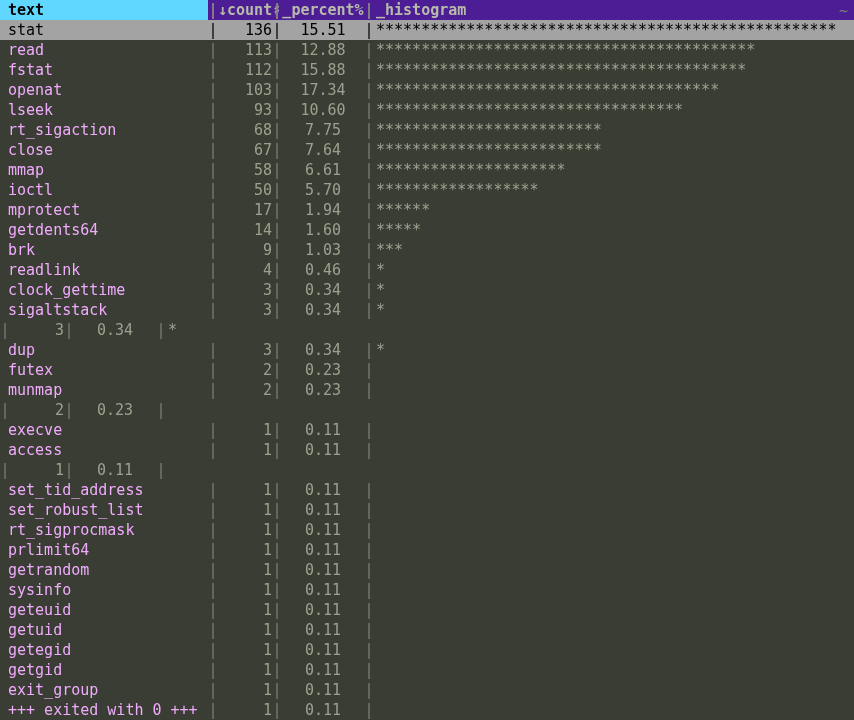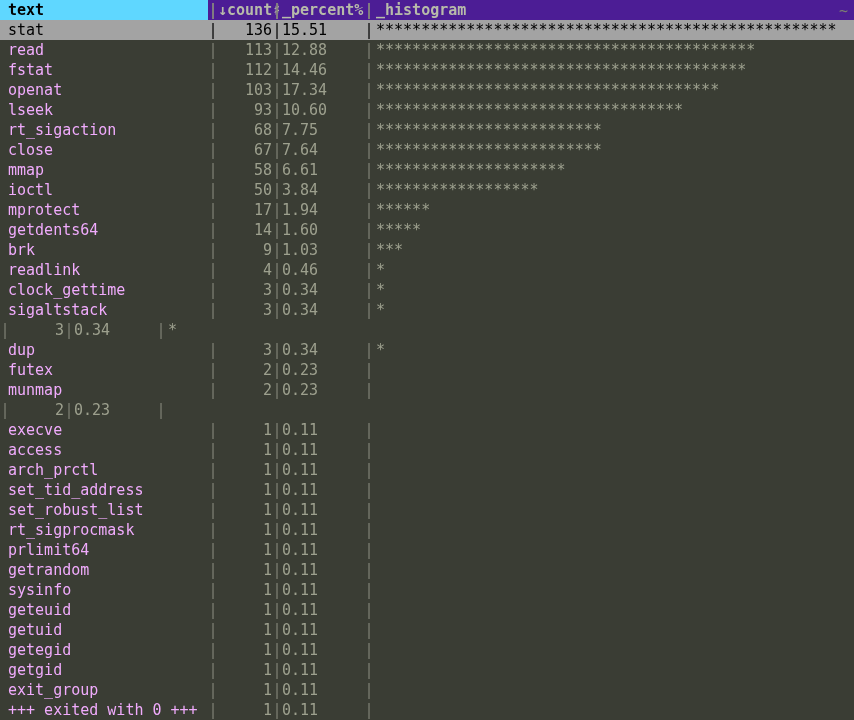--- a/index.html
+++ b/index.html
@@ -6,21 +6,21 @@
   .table{width:854px}
   .row{display:flex;height:20px;white-space:pre}
   .hdr{background:#4c1d95;color:#b8bbaa;font-weight:bold}
   .hdr .c-text{background:#5fd7ff;color:#000}
   .c-text{width:208px;padding-left:8px;box-sizing:border-box;overflow:hidden}
   .body .c-text{color:#f0abfc}
   .sep{width:10px;text-align:center;color:#7c7e72}
   .hdr .sep{color:#8a8d7e}
   .c-count{width:54px;text-align:right;color:#9da08e}
   .hdr .c-count{color:#b8bbaa}
-  .c-pct{width:82px;text-align:left;color:#9da08e}
+  .c-pct{width:82px;text-align:center;color:#9da08e}
   .hdr .c-pct{color:#b8bbaa}
   .c-hist{flex:1;padding-left:2px;color:#9da08e;overflow:hidden}
   .hdr .c-hist{color:#b8bbaa}
   #rows .row:nth-child(1){background:#a3a3a3}
   #rows .row:nth-child(1) span{color:#000}
   .sortmark{font-weight:bold}
   .tilde{position:absolute;right:6px;top:1px;color:#7c7e72}
   .wrap{position:relative}
 </style>
 </head>
@@ -33,41 +33,41 @@
     <span class="sep">|</span>
     <span class="c-count sortmark">↓count♯</span>
     <span class="sep">|</span>
     <span class="c-pct">_percent%</span>
     <span class="sep">|</span>
     <span class="c-hist">_histogram</span>
   </div>
   <div id="rows" class="body">
         <div class="row"><span class="c-text">stat</span><span class="sep">|</span><span class="c-count">136</span><span class="sep">|</span><span class="c-pct">15.51</span><span class="sep">|</span><span class="c-hist">***************************************************</span></div>
         <div class="row"><span class="c-text">read</span><span class="sep">|</span><span class="c-count">113</span><span class="sep">|</span><span class="c-pct">12.88</span><span class="sep">|</span><span class="c-hist">******************************************</span></div>
-        <div class="row"><span class="c-text">fstat</span><span class="sep">|</span><span class="c-count">112</span><span class="sep">|</span><span class="c-pct">14.46</span><span class="sep">|</span><span class="c-hist">*****************************************</span></div>
+        <div class="row"><span class="c-text">fstat</span><span class="sep">|</span><span class="c-count">112</span><span class="sep">|</span><span class="c-pct">15.88</span><span class="sep">|</span><span class="c-hist">*****************************************</span></div>
         <div class="row"><span class="c-text">openat</span><span class="sep">|</span><span class="c-count">103</span><span class="sep">|</span><span class="c-pct">17.34</span><span class="sep">|</span><span class="c-hist">**************************************</span></div>
         <div class="row"><span class="c-text">lseek</span><span class="sep">|</span><span class="c-count">93</span><span class="sep">|</span><span class="c-pct">10.60</span><span class="sep">|</span><span class="c-hist">**********************************</span></div>
         <div class="row"><span class="c-text">rt_sigaction</span><span class="sep">|</span><span class="c-count">68</span><span class="sep">|</span><span class="c-pct">7.75</span><span class="sep">|</span><span class="c-hist">*************************</span></div>
         <div class="row"><span class="c-text">close</span><span class="sep">|</span><span class="c-count">67</span><span class="sep">|</span><span class="c-pct">7.64</span><span class="sep">|</span><span class="c-hist">*************************</span></div>
         <div class="row"><span class="c-text">mmap</span><span class="sep">|</span><span class="c-count">58</span><span class="sep">|</span><span class="c-pct">6.61</span><span class="sep">|</span><span class="c-hist">*********************</span></div>
-        <div class="row"><span class="c-text">ioctl</span><span class="sep">|</span><span class="c-count">50</span><span class="sep">|</span><span class="c-pct">3.84</span><span class="sep">|</span><span class="c-hist">******************</span></div>
+        <div class="row"><span class="c-text">ioctl</span><span class="sep">|</span><span class="c-count">50</span><span class="sep">|</span><span class="c-pct">5.70</span><span class="sep">|</span><span class="c-hist">******************</span></div>
         <div class="row"><span class="c-text">mprotect</span><span class="sep">|</span><span class="c-count">17</span><span class="sep">|</span><span class="c-pct">1.94</span><span class="sep">|</span><span class="c-hist">******</span></div>
         <div class="row"><span class="c-text">getdents64</span><span class="sep">|</span><span class="c-count">14</span><span class="sep">|</span><span class="c-pct">1.60</span><span class="sep">|</span><span class="c-hist">*****</span></div>
         <div class="row"><span class="c-text">brk</span><span class="sep">|</span><span class="c-count">9</span><span class="sep">|</span><span class="c-pct">1.03</span><span class="sep">|</span><span class="c-hist">***</span></div>
         <div class="row"><span class="c-text">readlink</span><span class="sep">|</span><span class="c-count">4</span><span class="sep">|</span><span class="c-pct">0.46</span><span class="sep">|</span><span class="c-hist">*</span></div>
         <div class="row"><span class="c-text">clock_gettime</span><span class="sep">|</span><span class="c-count">3</span><span class="sep">|</span><span class="c-pct">0.34</span><span class="sep">|</span><span class="c-hist">*</span></div>
         <div class="row"><span class="c-text">sigaltstack</span><span class="sep">|</span><span class="c-count">3</span><span class="sep">|</span><span class="c-pct">0.34</span><span class="sep">|</span><span class="c-hist">*</span></div>
         <div class="row"><span class="sep">|</span><span class="c-count">3</span><span class="sep">|</span><span class="c-pct">0.34</span><span class="sep">|</span><span class="c-hist">*</span></div>
         <div class="row"><span class="c-text">dup</span><span class="sep">|</span><span class="c-count">3</span><span class="sep">|</span><span class="c-pct">0.34</span><span class="sep">|</span><span class="c-hist">*</span></div>
         <div class="row"><span class="c-text">futex</span><span class="sep">|</span><span class="c-count">2</span><span class="sep">|</span><span class="c-pct">0.23</span><span class="sep">|</span><span class="c-hist"></span></div>
         <div class="row"><span class="c-text">munmap</span><span class="sep">|</span><span class="c-count">2</span><span class="sep">|</span><span class="c-pct">0.23</span><span class="sep">|</span><span class="c-hist"></span></div>
         <div class="row"><span class="sep">|</span><span class="c-count">2</span><span class="sep">|</span><span class="c-pct">0.23</span><span class="sep">|</span><span class="c-hist"></span></div>
         <div class="row"><span class="c-text">execve</span><span class="sep">|</span><span class="c-count">1</span><span class="sep">|</span><span class="c-pct">0.11</span><span class="sep">|</span><span class="c-hist"></span></div>
         <div class="row"><span class="c-text">access</span><span class="sep">|</span><span class="c-count">1</span><span class="sep">|</span><span class="c-pct">0.11</span><span class="sep">|</span><span class="c-hist"></span></div>
-        <div class="row"><span class="c-text">arch_prctl</span><span class="sep">|</span><span class="c-count">1</span><span class="sep">|</span><span class="c-pct">0.11</span><span class="sep">|</span><span class="c-hist"></span></div>
+        <div class="row"><span class="sep">|</span><span class="c-count">1</span><span class="sep">|</span><span class="c-pct">0.11</span><span class="sep">|</span><span class="c-hist"></span></div>
         <div class="row"><span class="c-text">set_tid_address</span><span class="sep">|</span><span class="c-count">1</span><span class="sep">|</span><span class="c-pct">0.11</span><span class="sep">|</span><span class="c-hist"></span></div>
         <div class="row"><span class="c-text">set_robust_list</span><span class="sep">|</span><span class="c-count">1</span><span class="sep">|</span><span class="c-pct">0.11</span><span class="sep">|</span><span class="c-hist"></span></div>
         <div class="row"><span class="c-text">rt_sigprocmask</span><span class="sep">|</span><span class="c-count">1</span><span class="sep">|</span><span class="c-pct">0.11</span><span class="sep">|</span><span class="c-hist"></span></div>
         <div class="row"><span class="c-text">prlimit64</span><span class="sep">|</span><span class="c-count">1</span><span class="sep">|</span><span class="c-pct">0.11</span><span class="sep">|</span><span class="c-hist"></span></div>
         <div class="row"><span class="c-text">getrandom</span><span class="sep">|</span><span class="c-count">1</span><span class="sep">|</span><span class="c-pct">0.11</span><span class="sep">|</span><span class="c-hist"></span></div>
         <div class="row"><span class="c-text">sysinfo</span><span class="sep">|</span><span class="c-count">1</span><span class="sep">|</span><span class="c-pct">0.11</span><span class="sep">|</span><span class="c-hist"></span></div>
         <div class="row"><span class="c-text">geteuid</span><span class="sep">|</span><span class="c-count">1</span><span class="sep">|</span><span class="c-pct">0.11</span><span class="sep">|</span><span class="c-hist"></span></div>
         <div class="row"><span class="c-text">getuid</span><span class="sep">|</span><span class="c-count">1</span><span class="sep">|</span><span class="c-pct">0.11</span><span class="sep">|</span><span class="c-hist"></span></div>
         <div class="row"><span class="c-text">getegid</span><span class="sep">|</span><span class="c-count">1</span><span class="sep">|</span><span class="c-pct">0.11</span><span class="sep">|</span><span class="c-hist"></span></div>
         <div class="row"><span class="c-text">getgid</span><span class="sep">|</span><span class="c-count">1</span><span class="sep">|</span><span class="c-pct">0.11</span><span class="sep">|</span><span class="c-hist"></span></div>

